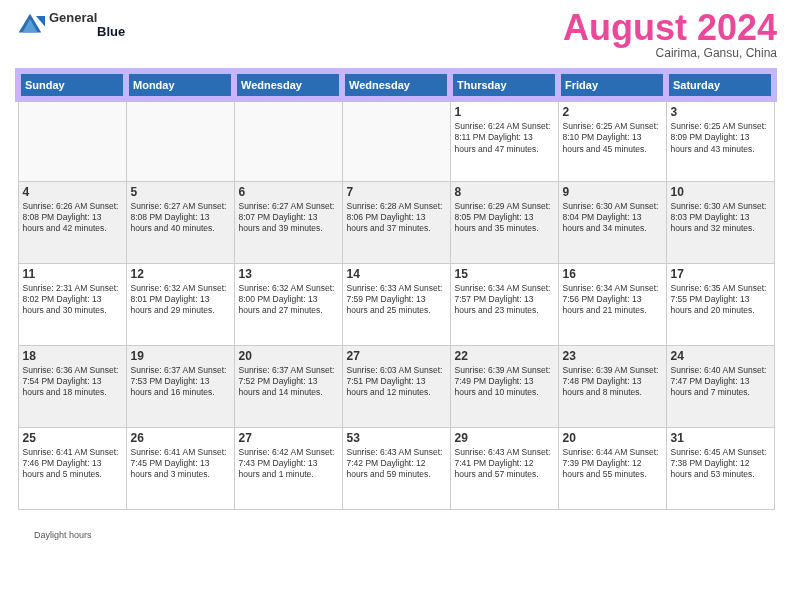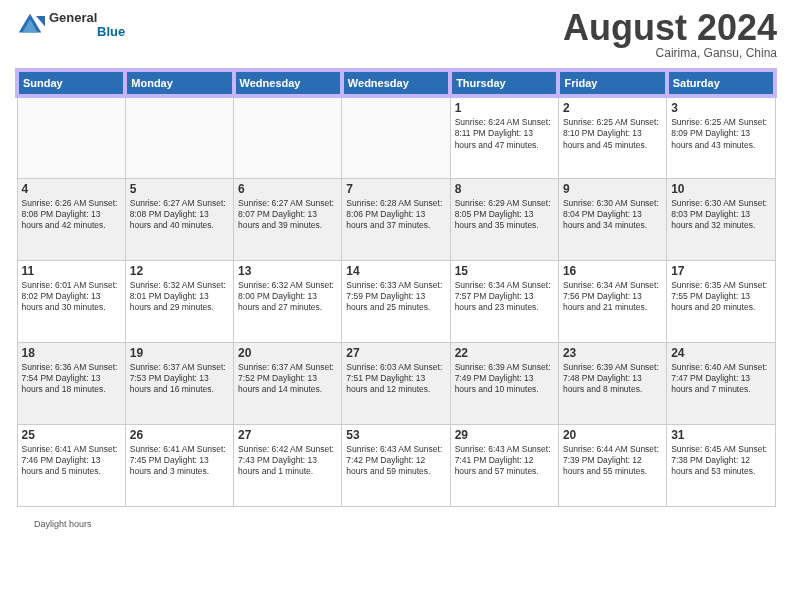--- a/index.html
+++ b/index.html
@@ -27,51 +27,51 @@
       gap: 4px;
     }
     .logo-text {
       display: flex;
       flex-direction: column;
       font-size: 13px;
       font-weight: bold;
       line-height: 1.1;
     }
     .logo-text .general { color: #333; }
-    .logo-text .blue { color: #0369a1; padding-left: 48px; }
+    .logo-text .blue { color: #0f172a; padding-left: 48px; }
     .logo-icon {
       width: 30px;
       height: 30px;
     }
     .title-block {
       text-align: right;
     }
     .month-title {
       font-size: 36px;
       font-weight: bold;
-      color: #404040;
+      color: #ec4899;
       line-height: 1;
     }
     .location {
       font-size: 12px;
       color: #555;
     }
     .calendar {
       width: 100%;
       border-collapse: collapse;
       table-layout: fixed;
     }
     .calendar th {
       background-color: #2a6db5;
       color: #fff;
       font-size: 11px;
       font-weight: bold;
       padding: 5px 4px;
       text-align: left;
-      border: 4px solid #c4b5fd;
+      border: 6px solid #c4b5fd;
     }
     .calendar td {
       border: 1px solid #ccc;
       vertical-align: top;
       padding: 3px 4px;
       height: 82px;
       background: #fff;
     }
     .calendar td.empty {
       background: #f9f9f9;
@@ -204,21 +204,21 @@
             <span class="day-number">10</span>
             <div class="day-info">Sunrise: 6:30 AM
 Sunset: 8:03 PM
 Daylight: 13 hours
 and 32 minutes.</div>
           </td>
         </tr>
         <tr>
           <td>
             <span class="day-number">11</span>
-            <div class="day-info">Sunrise: 6:01 AM
+            <div class="day-info">Sunrise: 2:31 AM
 Sunset: 8:02 PM
 Daylight: 13 hours
 and 30 minutes.</div>
           </td>
           <td>
             <span class="day-number">12</span>
             <div class="day-info">Sunrise: 6:32 AM
 Sunset: 8:01 PM
 Daylight: 13 hours
 and 29 minutes.</div>
@@ -357,16 +357,16 @@
             <span class="day-number">31</span>
             <div class="day-info">Sunrise: 6:45 AM
 Sunset: 7:38 PM
 Daylight: 12 hours
 and 53 minutes.</div>
           </td>
         </tr>
       </tbody>
   </table>
 
-  <div style="font-size:9px; color:#555; margin-top:12px;padding-left:19px;">
+  <div style="font-size:9px; color:#555; margin-top:20px;padding-left:19px;">
     <span>Daylight hours</span>
   </div>
 </div>
 
 </body></html>

